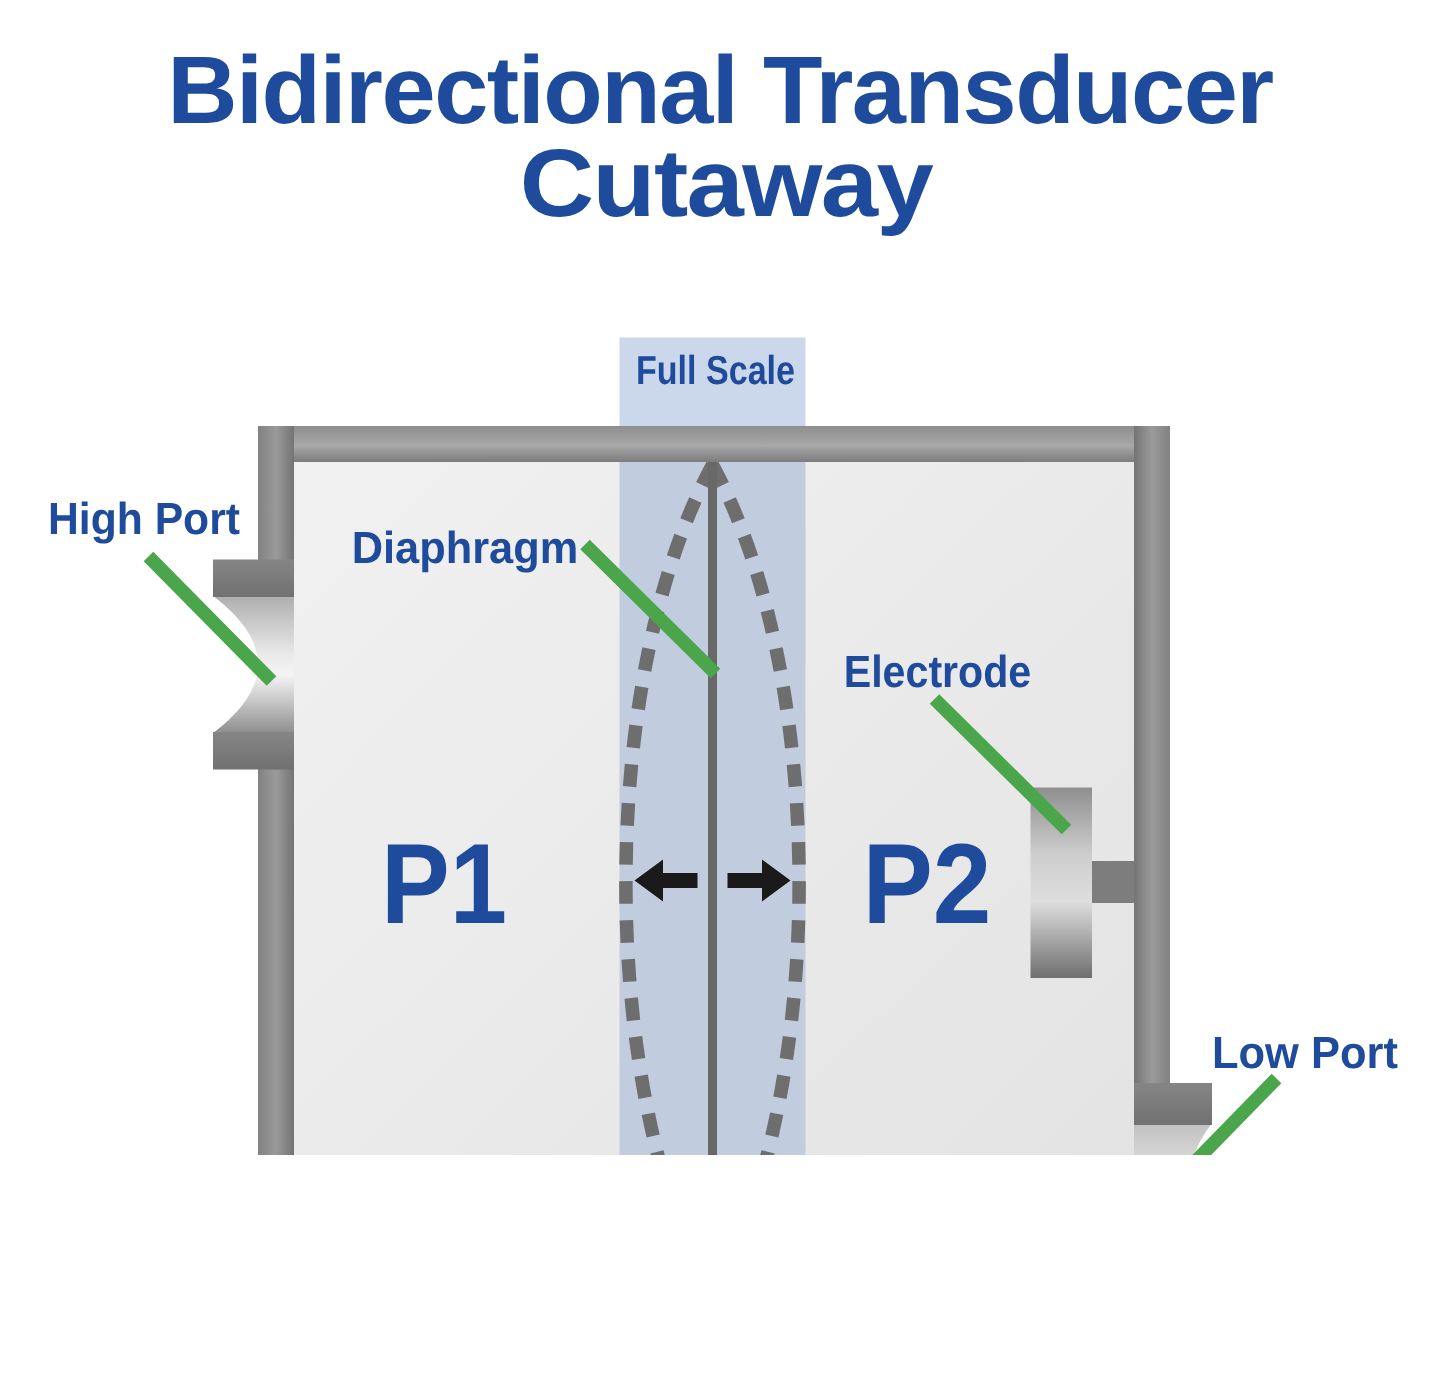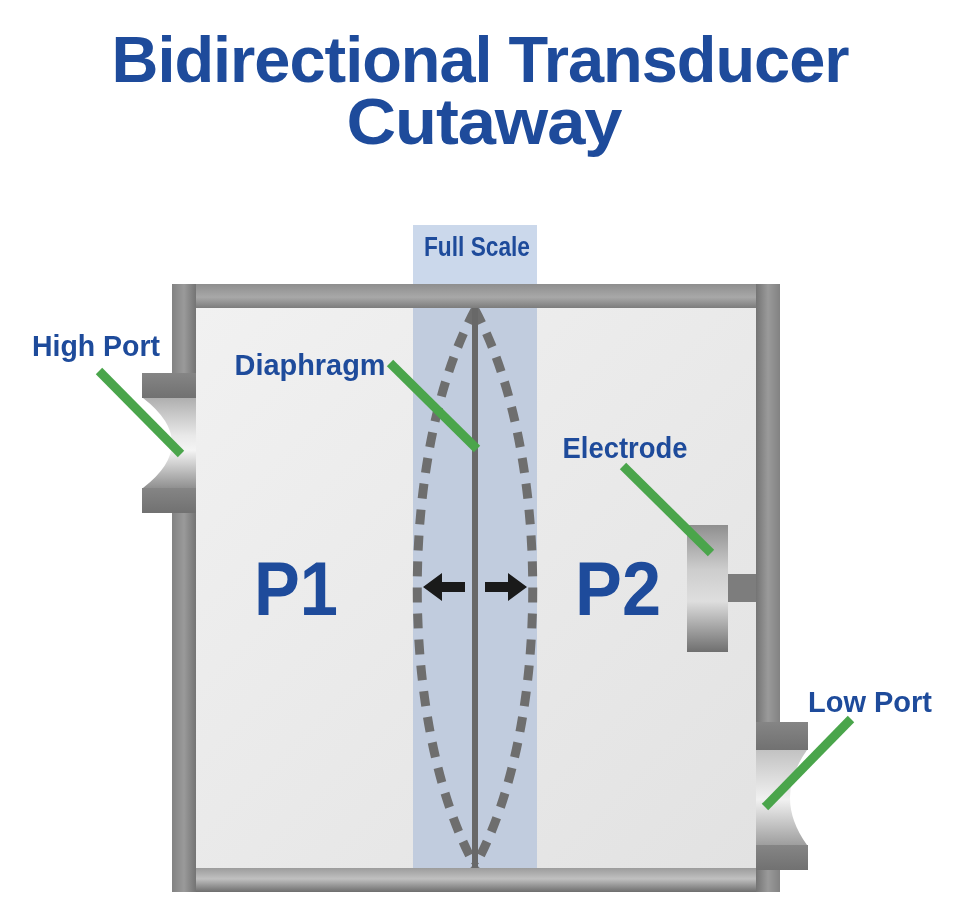--- a/index.html
+++ b/index.html
@@ -3,21 +3,21 @@
 <meta charset="utf-8">
 <style>
   html, body {
     margin: 0;
     padding: 0;
     background: #ffffff;
   }
   .stage {
     position: relative;
     width: 960px;
-    height: 921px;
+    height: 770px;
     background: #ffffff;
     overflow: hidden;
   }
   svg text {
     font-family: "Liberation Sans", sans-serif;
     font-weight: 700;
   }
   .title-text { letter-spacing: -1px; }
 </style>
 </head>

